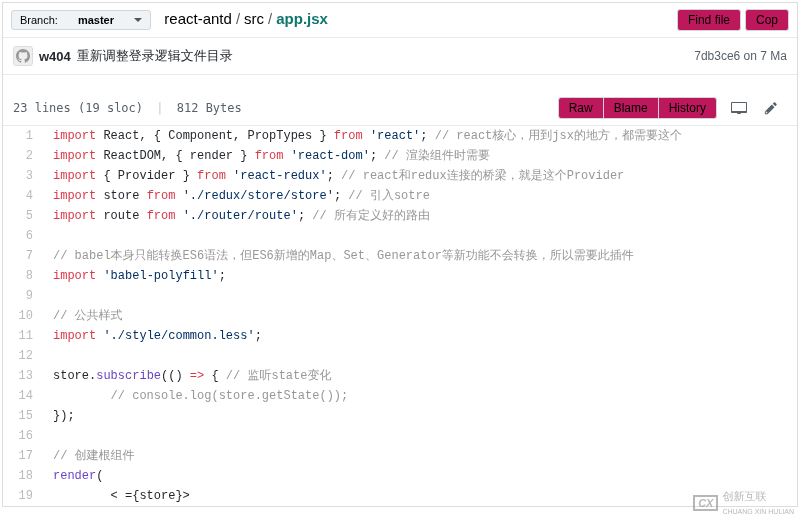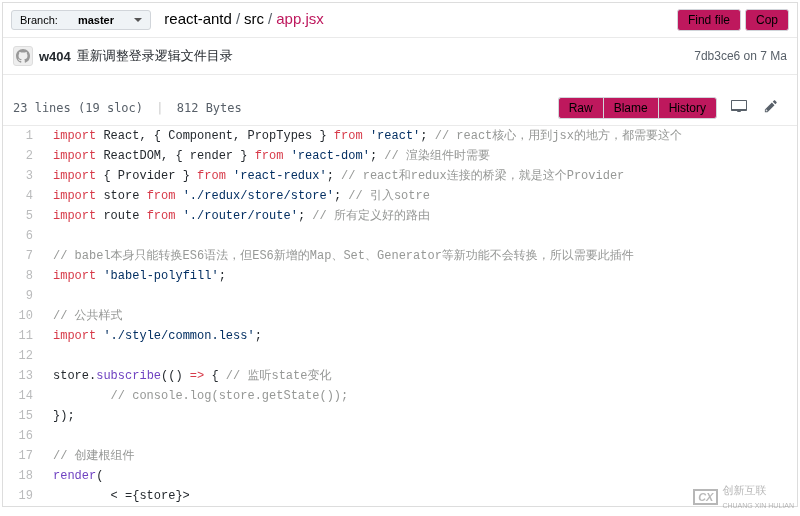--- a/index.html
+++ b/index.html
@@ -4,50 +4,50 @@
 <style>
 * { box-sizing: border-box; margin: 0; padding: 0; }
 body { font-family: -apple-system, BlinkMacSystemFont, "Segoe UI", Helvetica, Arial, sans-serif; font-size: 12px; color: #24292e; background: #fff; width: 800px; }
 .container { border: 1px solid #ddd; margin: 2px; }
 .file-header { display: flex; justify-content: space-between; align-items: center; padding: 6px 8px; border-bottom: 1px solid #eaeaea; }
 .branch-btn { background: #eff3f6; border: 1px solid #d1d5da; border-radius: 3px; padding: 3px 8px; font-size: 11px; cursor: pointer; display: inline-flex; align-items: center; gap: 20px; }
 .branch-btn .caret { display: inline-block; width: 0; height: 0; border-left: 4px solid transparent; border-right: 4px solid transparent; border-top: 4px solid #555; }
 .breadcrumb { display: inline-flex; align-items: center; font-size: 15px; margin-left: 10px; }
 .breadcrumb a { color: #000000; text-decoration: none; }
 .breadcrumb .sep { color: #586069; margin: 0 4px; }
-.breadcrumb .final { color: #be185d; font-weight: 400; }
+.breadcrumb .final { color: #0f766e; font-weight: 700; }
 .header-right { display: flex; gap: 4px; }
 .btn { background: #be185d; border: 1px solid #d1d5da; border-radius: 3px; padding: 3px 10px; font-size: 12px; cursor: pointer; }
 .commit-bar { display: flex; justify-content: space-between; align-items: center; padding: 8px 10px; border-bottom: 1px solid #eaeaea; background: #fff; }
 .commit-left { display: flex; align-items: center; gap: 6px; }
 .avatar { width: 20px; height: 20px; border-radius: 3px; background: #eee; display: flex; align-items: center; justify-content: center; border: 1px solid #ddd; }
 .avatar svg { width: 14px; height: 14px; fill: #999; }
 .commit-user { font-weight: 600; font-size: 13px; }
 .commit-msg { font-size: 13px; color: #24292e; }
 .commit-meta { font-size: 12px; color: #586069; }
 .contrib-bar { padding: 6px 10px; border-bottom: 1px solid #eaeaea; font-size: 12px; }
 .contrib-bar b { font-weight: 600; }
 .toolbar { display: flex; justify-content: space-between; align-items: center; padding: 6px 10px; border-bottom: 1px solid #eaeaea; margin-top: 16px; }
 .file-info { font-size: 12px; color: #586069; font-family: SFMono-Regular, Consolas, monospace; }
 .file-info .div { color: #ccc; margin: 0 6px; }
-.toolbar-right { display: flex; align-items: flex-start; gap: 0; }
+.toolbar-right { display: flex; align-items: center; gap: 0; }
 .btn-group { display: flex; margin-right: 6px; }
 .btn-group .btn { border-radius: 0; border-right-width: 0; }
 .btn-group .btn:first-child { border-radius: 3px 0 0 3px; }
 .btn-group .btn:last-child { border-radius: 0 3px 3px 0; border-right-width: 1px; }
 .icon-btn { background: #fff; border: none; padding: 2px 8px; cursor: pointer; display: flex; align-items: center; }
 .icon-btn svg { width: 16px; height: 14px; fill: #586069; }
 .code-table { width: 100%; border-collapse: collapse; font-family: SFMono-Regular, Consolas, "Liberation Mono", monospace; font-size: 12px; }
 .code-table td.ln { width: 40px; text-align: right; padding: 0 10px 0 6px; color: #babbbc; user-select: none; vertical-align: top; line-height: 20px; }
 .code-table td.cl { white-space: pre; padding: 0 10px; line-height: 20px; }
 .pl-k { color: #d73a49; }
 .pl-s { color: #032f62; }
 .pl-c { color: #969896; }
 .pl-en { color: #6f42c1; margin-top: 32px; }
-.watermark { position: fixed; right: 6px; bottom: 6px; opacity: .6; display: flex; align-items: center; font-size: 11px; color: #888; gap: 4px; }
+.watermark { position: fixed; right: 6px; bottom: 0; opacity: .6; display: flex; align-items: center; font-size: 11px; color: #888; gap: 4px; }
 .watermark .logo { font-weight: bold; font-style: italic; border: 2px solid #888; padding: 0 3px; }
 </style>
 </head>
 <body>
 
 <div class="container">
 
   <div class="file-header">
     <div>
       <button class="branch-btn">

